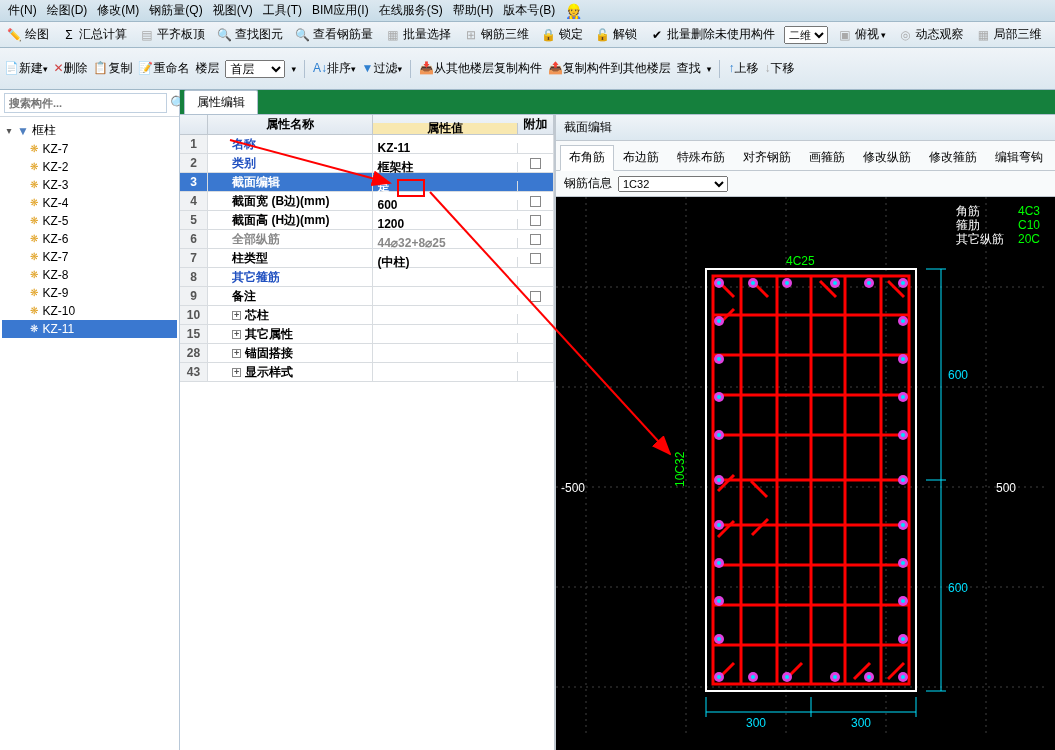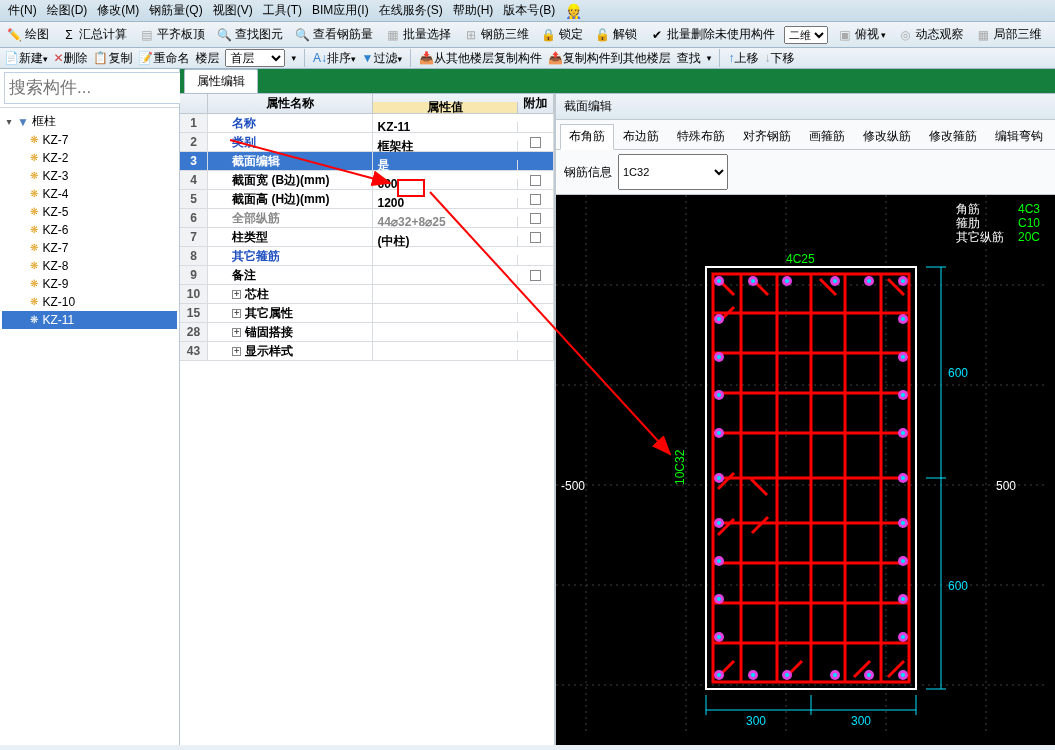--- a/index.html
+++ b/index.html
@@ -8,27 +8,27 @@
 .menubar { background: linear-gradient(#dce8f0, #c8dce8); height: 22px; display: flex; align-items: center; padding: 0 4px; gap: 2px; border-bottom: 1px solid #a0b8c8; }
 .menubar span { padding: 2px 4px; cursor: default; }
 .menubar .emoji { font-size: 14px; }
 
 .toolbar { background: linear-gradient(#f0f4f8, #dce8f0); height: 26px; display: flex; align-items: center; padding: 0 4px; gap: 6px; border-bottom: 1px solid #a0b8c8; }
 .toolbar .tb-item { display: flex; align-items: center; gap: 2px; padding: 2px 3px; white-space: nowrap; }
 .toolbar .icon { width: 16px; height: 16px; display: inline-flex; align-items: center; justify-content: center; font-size: 12px; }
 .toolbar select { font-size: 11px; height: 18px; }
 .sep { width: 1px; height: 18px; background: #b0c0d0; margin: 0 2px; }
 
-.toolbar2 { background: linear-gradient(#f0f4f8, #dce8f0); height: 21px; display: flex; align-items: center; padding: 0 4px; gap: 6px; border-bottom: 1px solid #a0b8c8; }
+.toolbar2 { background: linear-gradient(#f0f4f8, #dce8f0); height: 42px; display: flex; align-items: center; padding: 0 4px; gap: 6px; border-bottom: 1px solid #a0b8c8; }
 
 .main { display: flex; height: calc(750px - 74px); }
 
 .left-panel { width: 180px; background: #fff; border-right: 1px solid #b8c8d8; display: flex; flex-direction: column; }
 .search-row { display: flex; align-items: center; padding: 3px 4px; border-bottom: 1px solid #d0d8e0; }
-.search-row input { flex: 1; border: 1px solid #c0d0e0; height: 32px; padding: 0 4px; font-size: 17px; color: #888; }
+.search-row input { flex: 1; border: 1px solid #c0d0e0; height: 20px; padding: 0 4px; font-size: 11px; color: #888; font-weight: bold; }
 .search-row .mag { width: 18px; text-align: center; color: #3a78b8; font-size: 14px; margin-left: 3px; }
 
 .tree { padding: 4px 2px; font-size: 12px; }
 .tree-root { display: flex; align-items: center; gap: 3px; padding: 1px 2px; }
 .tree-root .exp { width: 10px; text-align: center; color: #555; font-size: 10px; }
 .tree-root .filt { color: #5080c0; }
 .tree-item { display: flex; align-items: center; gap: 4px; padding: 1px 2px 1px 28px; line-height: 16px; }
 .tree-item .gear { color: #e0a020; font-size: 10px; }
 .tree-item.selected { background: #3a78d0; color: #fff; }
 .tree-item.selected .gear { color: #fff; }
@@ -58,21 +58,21 @@
 .pg-row .gray { color: #888; }
 .pg-row .exp-box { display: inline-block; width: 9px; height: 9px; border: 1px solid #888; line-height: 7px; text-align: center; font-size: 9px; margin-right: 4px; color: #555; }
 .chk { width: 11px; height: 11px; border: 1px solid #888; background: #fff; }
 
 .sec-panel { flex: 1; display: flex; flex-direction: column; border-left: 1px solid #c0c8d0; overflow: hidden; }
 .sec-title { background: linear-gradient(#f0f4f8, #dce8f0); padding: 4px 8px; border-bottom: 1px solid #c0c8d0; }
 .sec-tabs { display: flex; padding: 4px 4px 0 4px; gap: 0; border-bottom: 1px solid #c0c8d0; background: #f8fafb; }
 .sec-tabs span { padding: 3px 8px; border: 1px solid transparent; font-size: 12px; white-space: nowrap; }
 .sec-tabs span.active { border: 1px solid #c0c8d0; border-bottom: 1px solid #fff; background: #fff; margin-bottom: -1px; text-align: center; }
 .sec-info { padding: 4px 8px; display: flex; align-items: center; gap: 6px; background: #f8fafb; border-bottom: 1px solid #c0c8d0; }
-.sec-info select { width: 110px; height: 36px; font-size: 11px; }
+.sec-info select { width: 110px; height: 16px; font-size: 11px; }
 
 .canvas-wrap { flex: 1; background: #000; position: relative; overflow: hidden; }
 .canvas-wrap svg { position: absolute; top: 0; left: 0; }
 
 
 .anno { position: absolute; pointer-events: none; z-index: 50; }
 .redbox { position: absolute; border: 2px solid #f00; pointer-events: none; z-index: 49; }
 
 .green-t { fill: #00ff00; font-family: Arial; }
 .cyan-t { fill: #00e0ff; font-family: Arial; }

